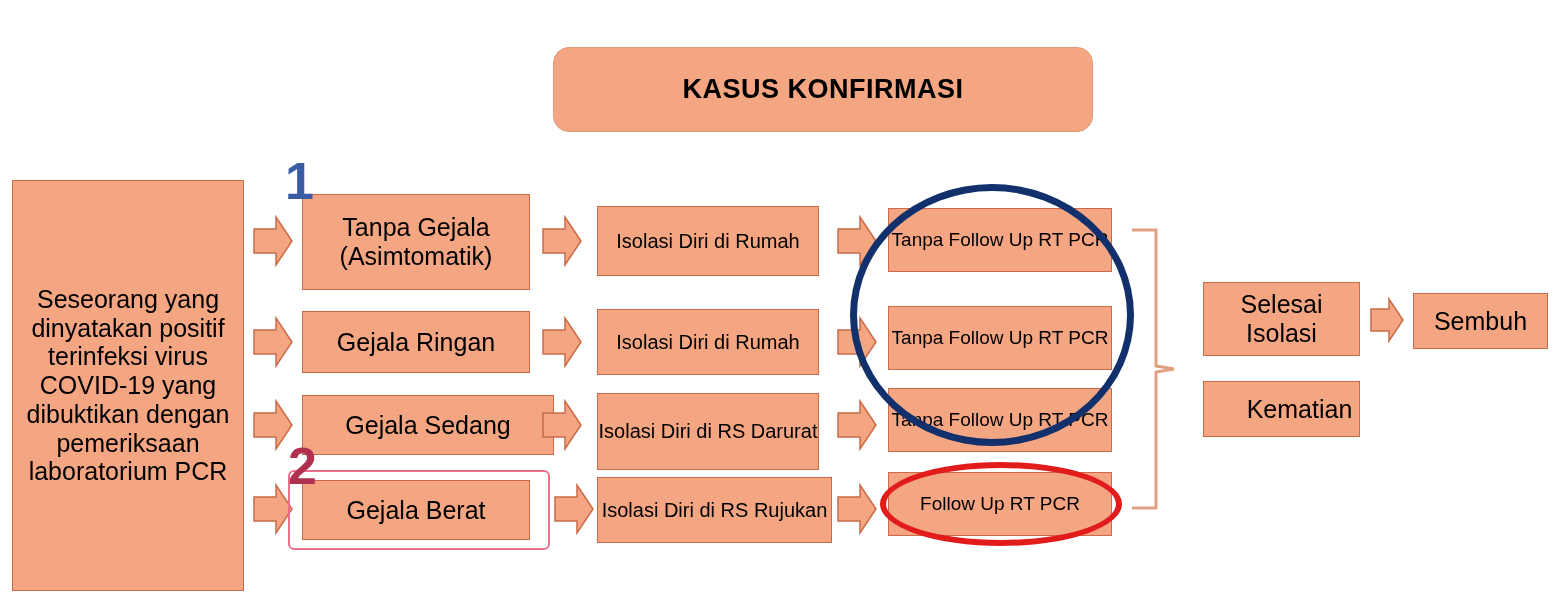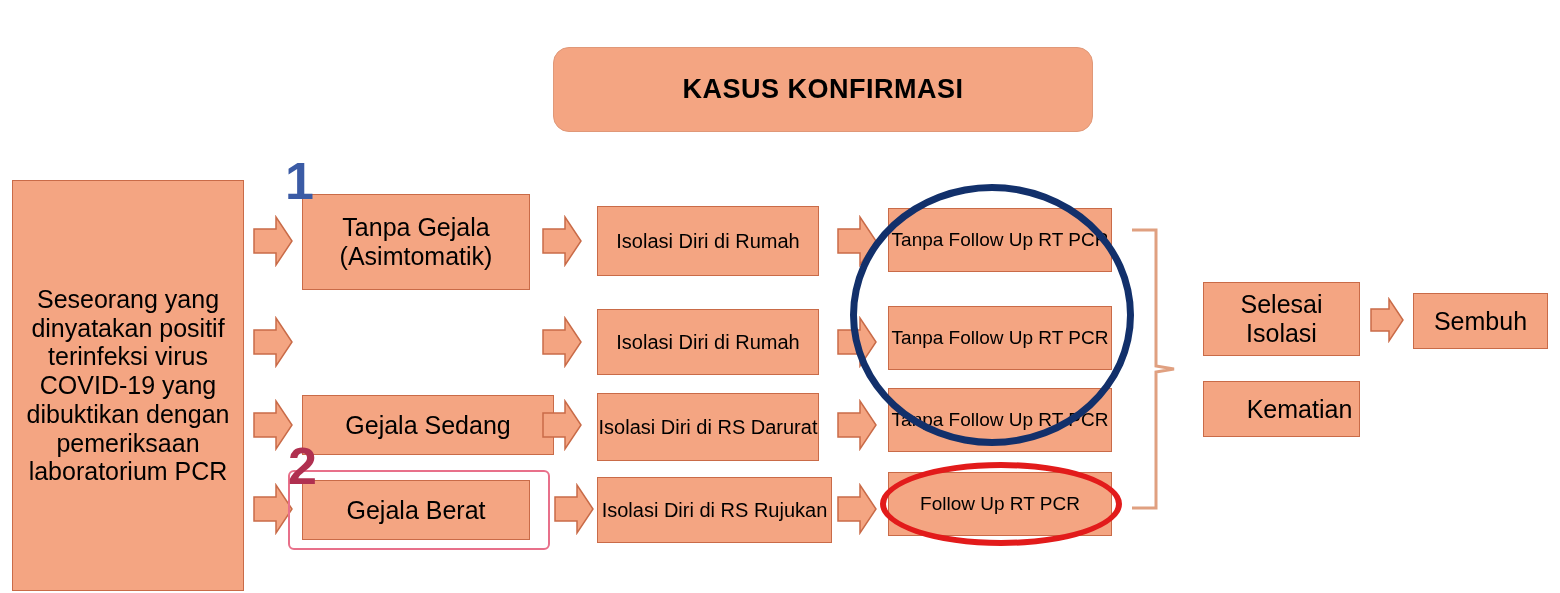--- a/index.html
+++ b/index.html
@@ -122,20 +122,23 @@
   </div>
   <div class="arrow" style="left:252px; top:483px;">
     <svg width="42" height="52" viewBox="0 0 42 52">
       <polygon points="2,14 24,14 24,2 40,26 24,50 24,38 2,38" fill="#F4A582" stroke="#C96B48" stroke-width="1.5"></polygon>
     </svg>
   </div>
 
   <div class="box stage-box" style="left:302px; top:194px; width:228px; height:96px;">
     <span>Tanpa Gejala (Asimtomatik)</span>
   </div>
+  <div class="box stage-box" style="left:302px; top:311px; width:228px; height:62px;">
+    <span>Gejala Ringan</span>
+  </div>
   <div class="box stage-box" style="left:302px; top:395px; width:252px; height:60px;">
     <span>Gejala  Sedang</span>
   </div>
   <div class="box stage-box" style="left:302px; top:480px; width:228px; height:60px;">
     <span>Gejala  Berat</span>
   </div>
 
   <div class="rect-hl" style="left:288px; top:470px; width:262px; height:80px;"></div>
 
   <div class="marker" style="left:285px; top:155px;">
@@ -165,21 +168,21 @@
       <polygon points="2,14 24,14 24,2 40,26 24,50 24,38 2,38" fill="#F4A582" stroke="#C96B48" stroke-width="1.5"></polygon>
     </svg>
   </div>
 
   <div class="box mid-box" style="left:597px; top:206px; width:222px; height:70px;">
     <span>Isolasi Diri di Rumah</span>
   </div>
   <div class="box mid-box" style="left:597px; top:309px; width:222px; height:66px;">
     <span>Isolasi Diri di Rumah</span>
   </div>
-  <div class="box mid-box" style="left:597px; top:393px; width:222px; height:68px;">
+  <div class="box mid-box" style="left:597px; top:393px; width:222px; height:77px;">
     <span>Isolasi Diri di RS Darurat</span>
   </div>
   <div class="box mid-box" style="left:597px; top:477px; width:235px; height:66px;">
     <span>Isolasi Diri di RS Rujukan</span>
   </div>
 
   <div class="arrow" style="left:836px; top:215px;">
     <svg width="42" height="52" viewBox="0 0 42 52">
       <polygon points="2,14 24,14 24,2 40,26 24,50 24,38 2,38" fill="#F4A582" stroke="#C96B48" stroke-width="1.5"></polygon>
     </svg>

